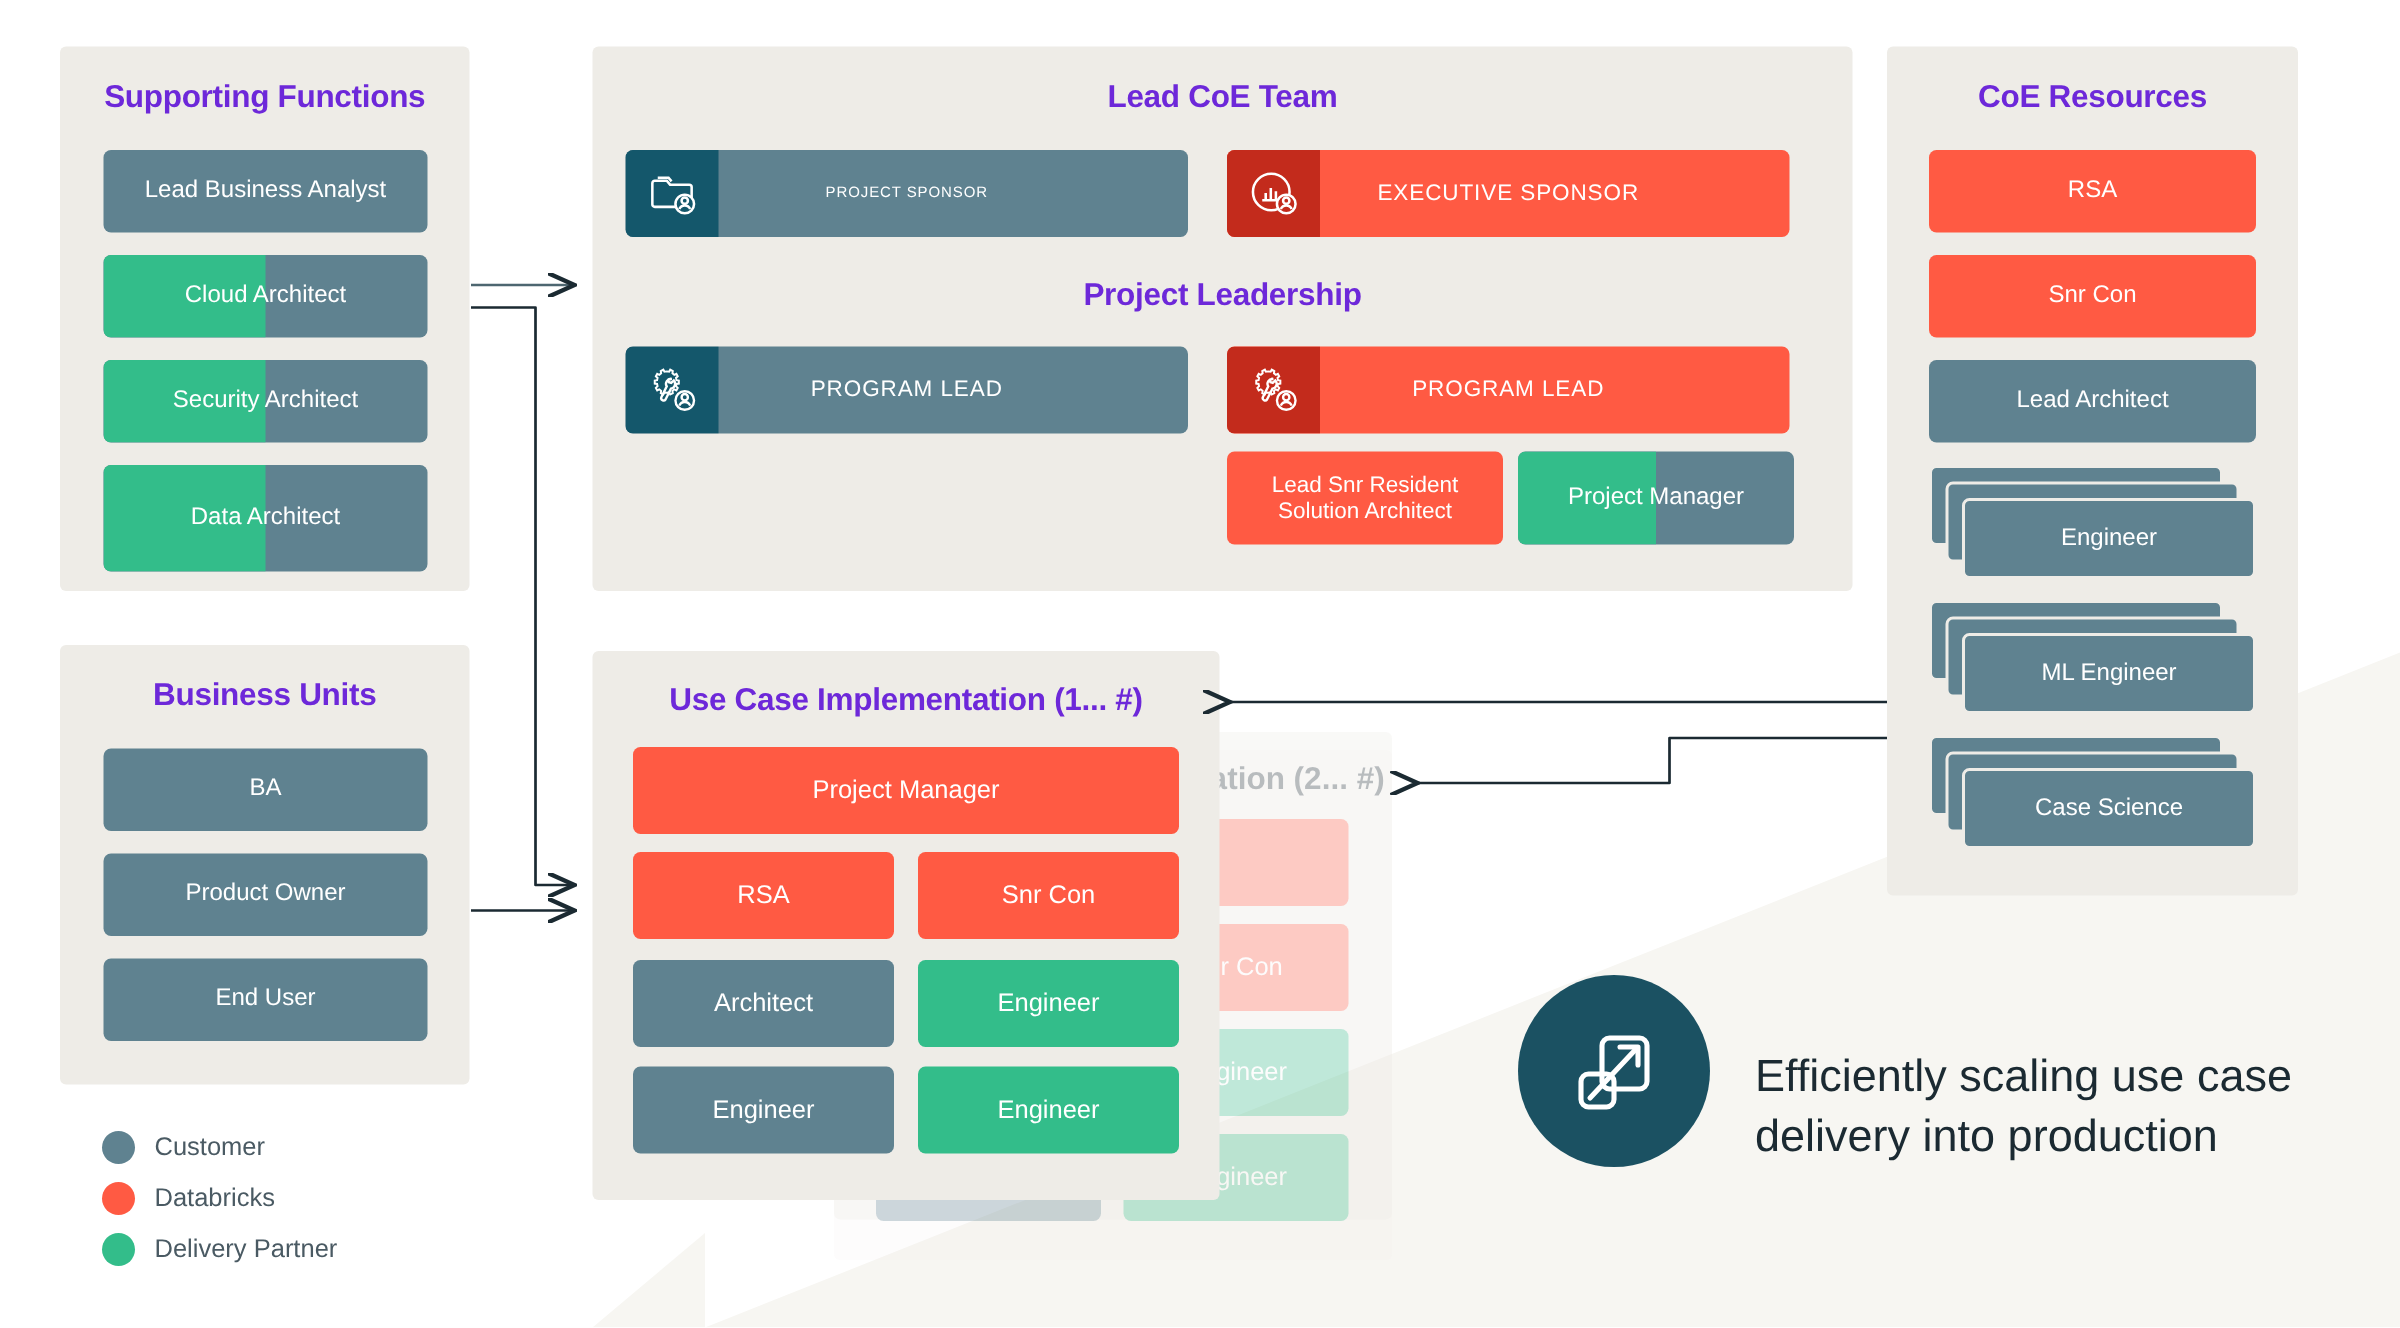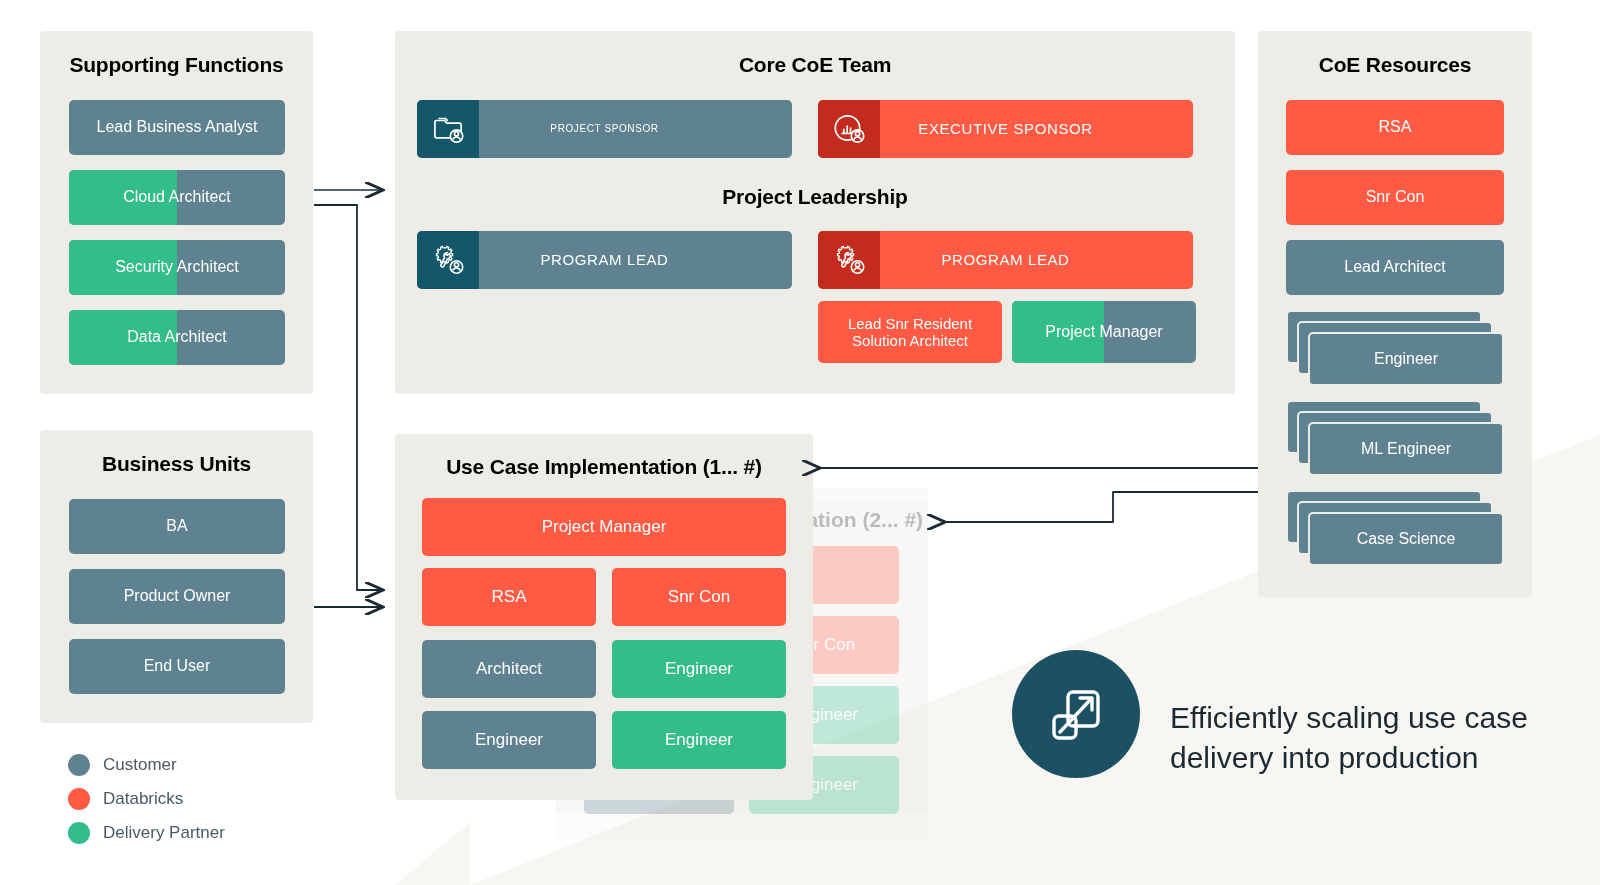--- a/index.html
+++ b/index.html
@@ -20,21 +20,21 @@
   
   .panel {
     position: absolute;
     background: #eeece7;
     border-radius: 4px;
     z-index: 3;
   }
   .panel-title {
     text-align: center;
     font-weight: bold;
-    color: #000000;
+    color: #6d28d9;
     letter-spacing: -0.2px;
   }
 
   
   .chip {
     position: relative;
     border-radius: 5px;
     display: flex; align-items: center; justify-content: center;
     color: #ffffff;
     overflow: hidden;
@@ -142,42 +142,42 @@
     <div class="chip c-customer" style="position:absolute; left:29px; top:139px; width:216px; height:55px; font-size:16px;">
       <span class="half-left c-partner"></span>
       <span class="chip-label">Cloud Architect</span>
     </div>
 
     <div class="chip c-customer" style="position:absolute; left:29px; top:209px; width:216px; height:55px; font-size:16px;">
       <span class="half-left c-partner"></span>
       <span class="chip-label">Security Architect</span>
     </div>
 
-    <div class="chip c-customer" style="position:absolute; left:29px; top:279px; width:216px; height:55px; font-size:16px;">
+    <div class="chip c-customer" style="position:absolute; left:29px; top:279px; width:216px; height:71px; font-size:16px;">
       <span class="half-left c-partner"></span>
       <span class="chip-label">Data Architect</span>
     </div>
   </div>
 
   <div class="panel" style="left:40px; top:430px; width:273px; height:293px;">
     <div class="panel-title" style="font-size:21px; margin-top:22px;">Business Units</div>
 
     <div class="chip c-customer" style="position:absolute; left:29px; top:139px; width:216px; height:55px; font-size:16px;">
       <span class="chip-label">Product Owner</span>
     </div>
     <div class="chip c-customer" style="position:absolute; left:29px; top:69px; width:216px; height:55px; font-size:16px;">
       <span class="chip-label">BA</span>
     </div>
     <div class="chip c-customer" style="position:absolute; left:29px; top:209px; width:216px; height:55px; font-size:16px;">
       <span class="chip-label">End User</span>
     </div>
   </div>
 
   <div class="panel" style="left:395px; top:31px; width:840px; height:363px;">
-    <div class="panel-title" style="font-size:21px; margin-top:22px;">Core CoE Team</div>
+    <div class="panel-title" style="font-size:21px; margin-top:22px;">Lead CoE Team</div>
 
     <div class="chip c-customer" style="position:absolute; left:22px; top:69px; width:375px; height:58px; font-size:10px; letter-spacing:0.6px;">
       <span class="chip-icon icon-dark-blue">
         <svg width="34" height="34" viewBox="0 0 34 34" fill="none" stroke="#ffffff" stroke-width="1.7">
           <path d="M4 9.5h8l2.2 2.6H27a1.6 1.6 0 0 1 1.6 1.6v11.6A1.6 1.6 0 0 1 27 26.9H4a1.6 1.6 0 0 1-1.6-1.6V11.1A1.6 1.6 0 0 1 4 9.5z" transform="translate(1.5,-1)"></path>
           <path d="M6 7.5h7.2l2 2.4" transform="translate(1.5,-1)"></path>
           <circle cx="25.5" cy="24" r="6.2" fill="#14576b"></circle>
           <circle cx="25.5" cy="21.8" r="2.1"></circle>
           <path d="M21.9 27.4a3.9 3.9 0 0 1 7.2 0"></path>
         </svg>

